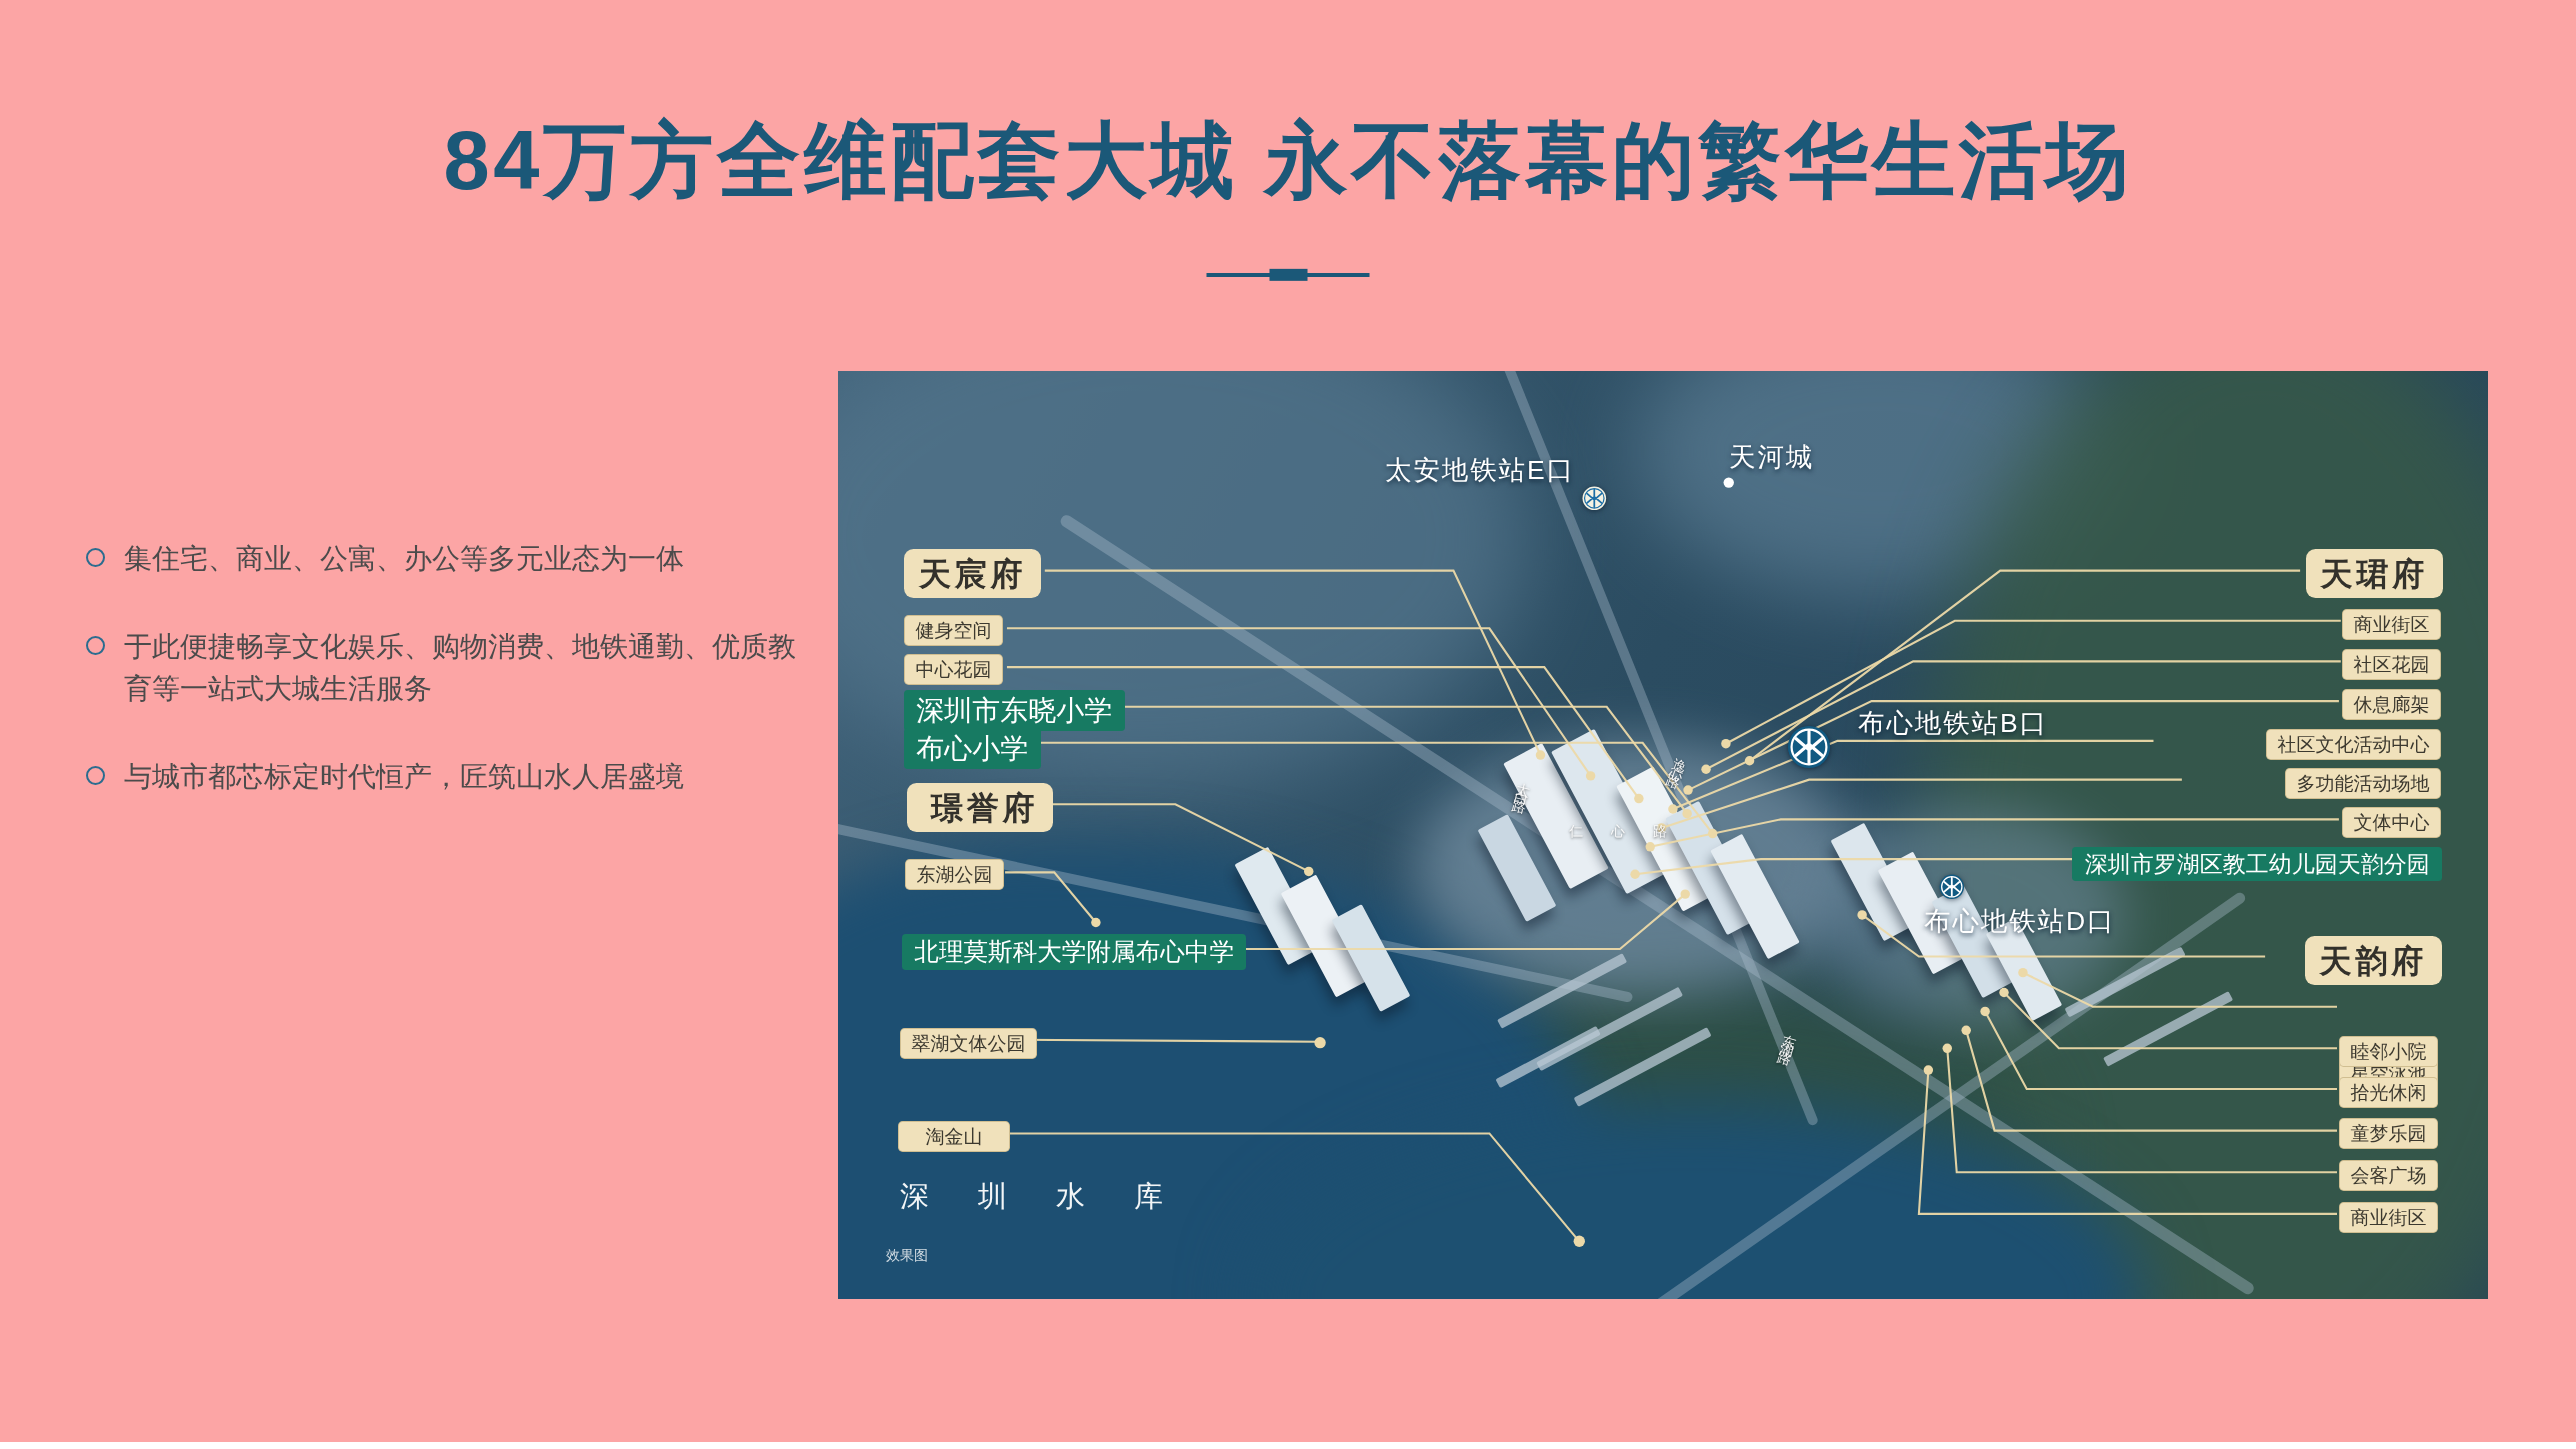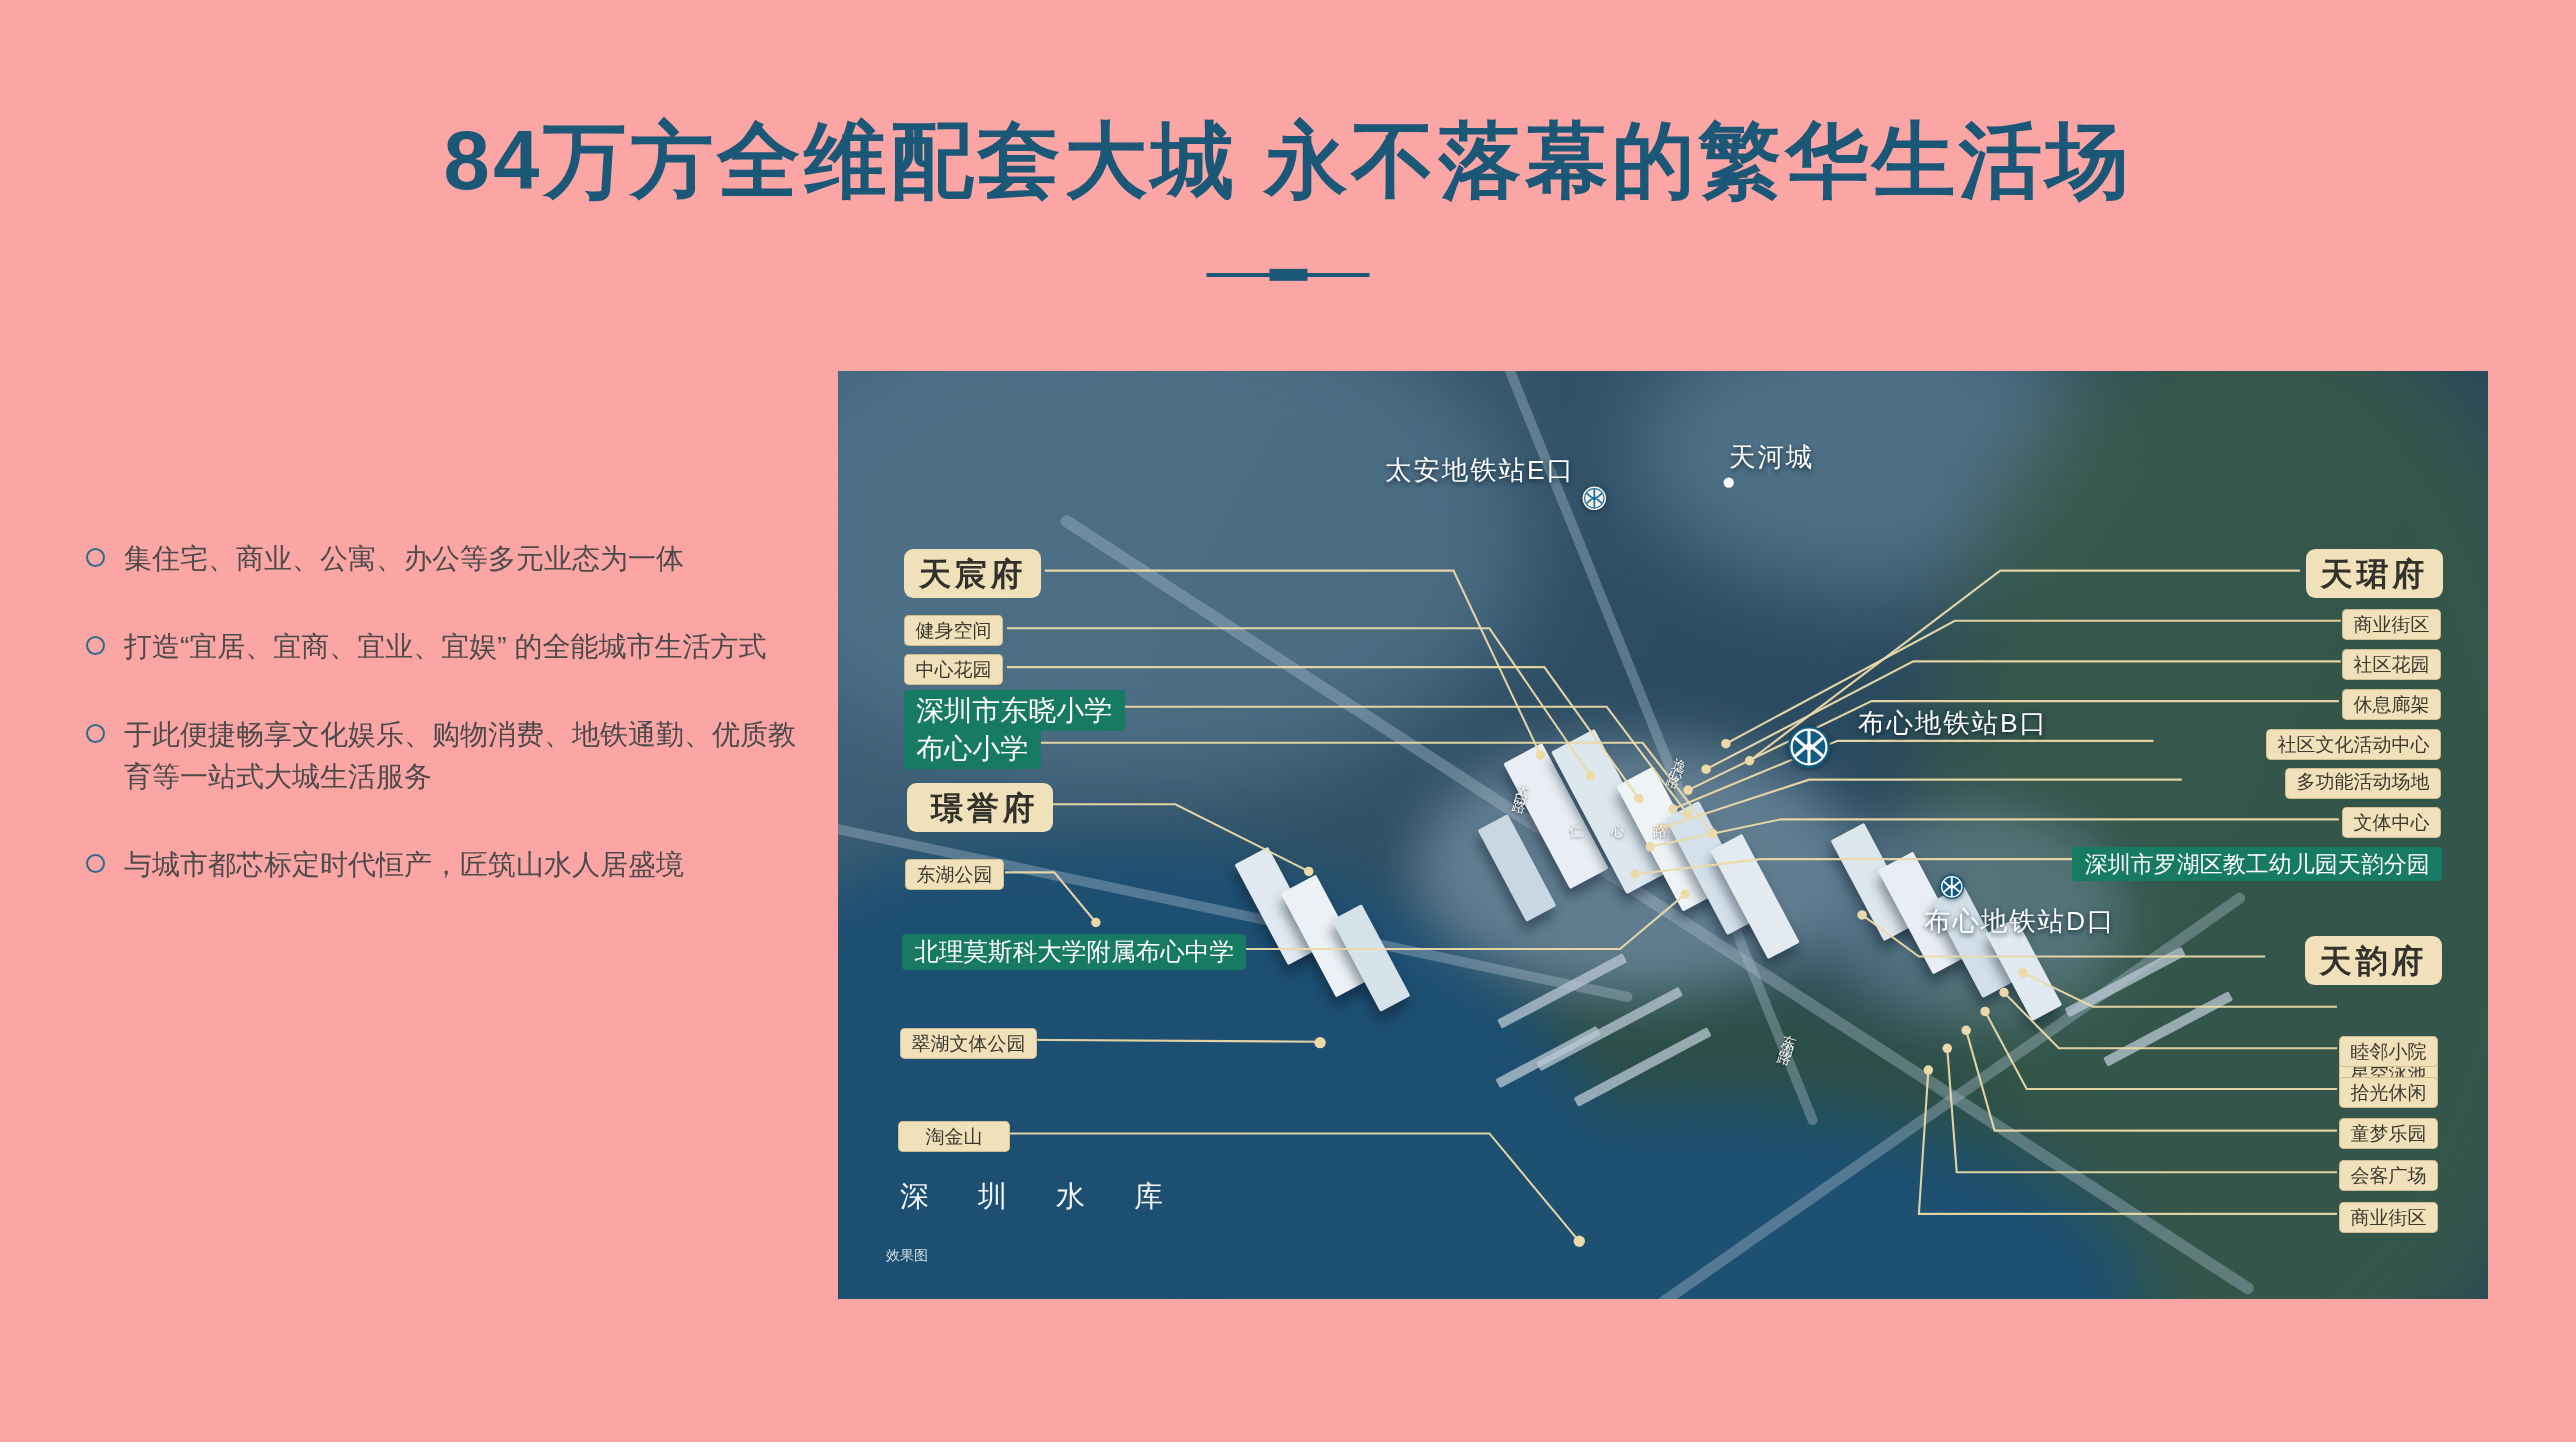--- a/index.html
+++ b/index.html
@@ -71,21 +71,20 @@
 </head>
 <body>
 
 <div class="canvas">
 
   <div class="title">84万方全维配套大城 永不落幕的繁华生活场</div>
   <div class="divider"></div>
 
   <ul class="features">
       <li>集住宅、商业、公寓、办公等多元业态为一体</li>
-      <li>打造“宜居、宜商、宜业、宜娱” 的全能城市生活方式</li>
       <li>于此便捷畅享文化娱乐、购物消费、地铁通勤、优质教育等一站式大城生活服务</li>
       <li>与城市都芯标定时代恒产，匠筑山水人居盛境</li>
     </ul>
 
   <div class="map">
 
     <div>
       <div class="blob c1"></div>
       <div class="blob c2"></div>
       <div class="blob g1"></div>
@@ -183,21 +182,21 @@
         <div class="lbl tan-lg" style="left: 69px; top: 412px; padding-left: 24px;">璟誉府</div>
         <div class="lbl tan-sm" style="left: 67px; top: 488px;">东湖公园</div>
         <div class="lbl green" style="left: 64px; top: 563px; font-size: 24.6px;">北理莫斯科大学附属布心中学</div>
         <div class="lbl tan-sm" style="left: 62px; top: 657px;">翠湖文体公园</div>
         <div class="lbl tan-sm" style="left: 60px; top: 750px; padding: 2.8px 26.5px;">淘金山</div>
         <div class="lbl tan-lg" style="right: 45px; top: 178px;">天珺府</div>
         <div class="lbl tan-sm" style="right: 47px; top: 238px;">商业街区</div>
         <div class="lbl tan-sm" style="right: 47px; top: 278px;">社区花园</div>
         <div class="lbl tan-sm" style="right: 47px; top: 318px;">休息廊架</div>
         <div class="lbl tan-sm" style="right: 47px; top: 358px;">社区文化活动中心</div>
-        <div class="lbl tan-sm" style="right: 47px; top: 397px; font-family: Liberation Mono, monospace;">多功能活动场地</div>
+        <div class="lbl tan-sm" style="right: 47px; top: 397px;">多功能活动场地</div>
         <div class="lbl tan-sm" style="right: 47px; top: 436px;">文体中心</div>
         <div class="lbl green" style="right: 46px; top: 476px; font-size: 23px;">深圳市罗湖区教工幼儿园天韵分园</div>
         <div class="lbl tan-lg" style="right: 46px; top: 565px;">天韵府</div>
         <div class="lbl tan-sm" style="right: 50px; top: 647px; margin-top: 40px;">星空泳池</div>
         <div class="lbl tan-sm" style="right: 50px; top: 665px;">睦邻小院</div>
         <div class="lbl tan-sm" style="right: 50px; top: 706px;">拾光休闲</div>
         <div class="lbl tan-sm" style="right: 50px; top: 747px;">童梦乐园</div>
         <div class="lbl tan-sm" style="right: 50px; top: 789px;">会客广场</div>
         <div class="lbl tan-sm" style="right: 50px; top: 831px;">商业街区</div>
       </div>

